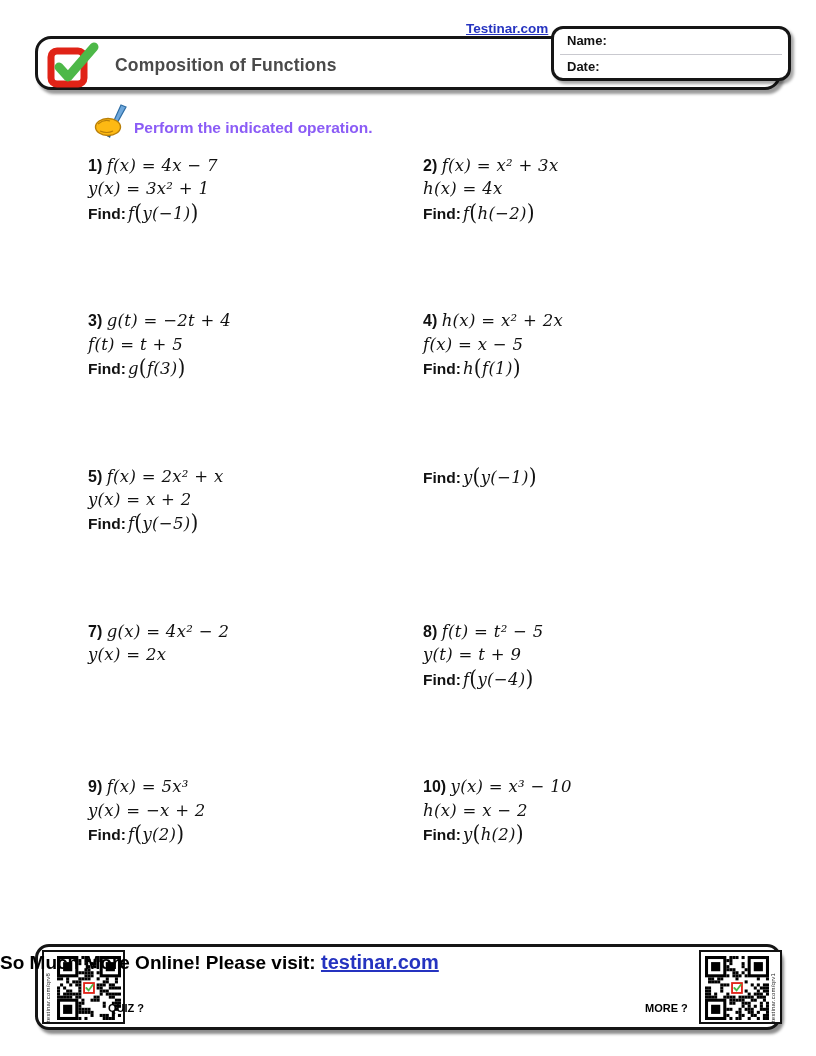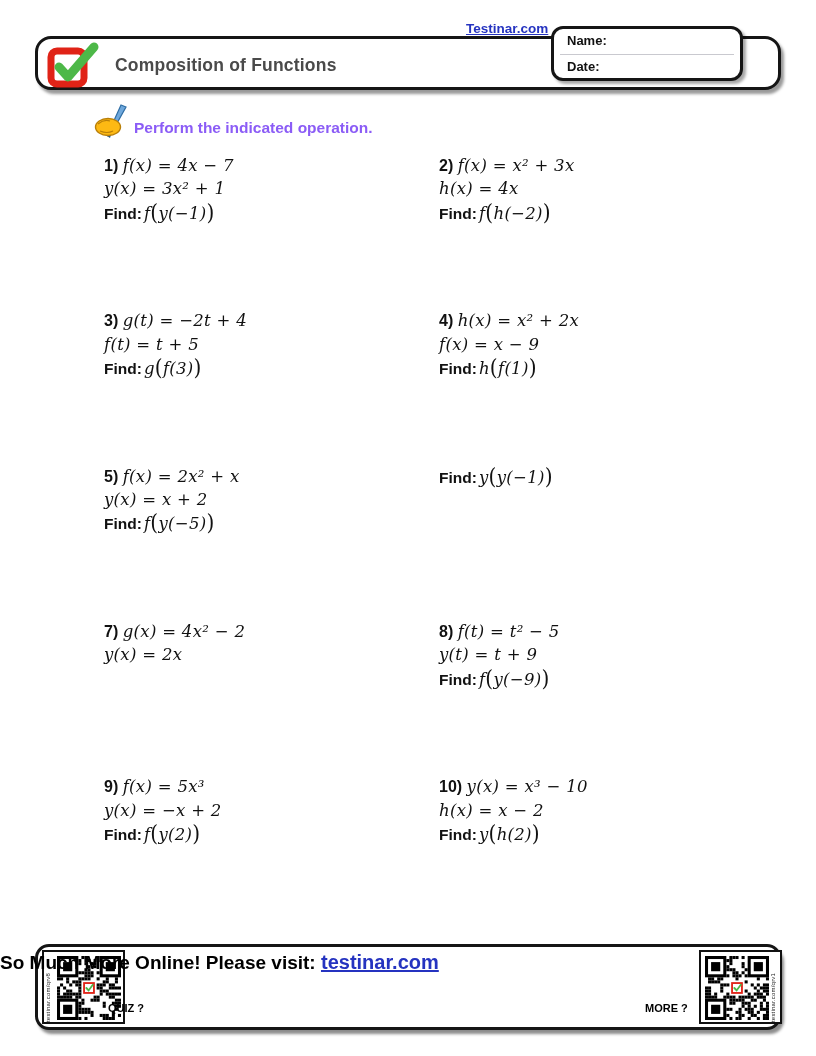--- a/index.html
+++ b/index.html
@@ -30,33 +30,33 @@
   }
   .logo{
     position:absolute;left:46px;top:40px;width:54px;height:50px;z-index:3;
   }
   .header-title{
     position:absolute;left:115px;top:55px;
     font-size:17.5px;font-weight:bold;color:var(--title-gray);
     letter-spacing:.2px;
   }
   .namedate-box{
-    position:absolute;left:551px;top:26px;width:192px;height:55px;
+    position:absolute;left:551px;top:26px;width:240px;height:55px;
     background:#fff;border:3px solid #151515;border-radius:12px;
     box-shadow:3px 3px 3px rgba(0,0,0,0.35);z-index:2;
   }
   .nd-row{padding:4px 0 0 13px;font-size:13px;font-weight:bold;height:25px;}
   .nd-divider{border:none;border-top:1.5px solid #c9c9cf;margin:0 6px;}
   
   .instruction{position:absolute;left:94px;top:104px;display:flex;align-items:flex-end;}
   .instr-icon{width:44px;height:36px;flex:0 0 auto;}
   .instr-text{font-size:15.5px;font-weight:bold;color:#8b5cf6;margin-left:-4px;margin-bottom:3px;}
   
   .problems{
-    position:absolute;left:104px;top:154px;width:670px;
+    position:absolute;left:88px;top:154px;width:670px;
     display:grid;grid-template-columns:335px 335px;grid-auto-rows:155.3px;
   }
   .pline{line-height:23.4px;white-space:nowrap;}
   .pnum{font-size:16px;font-weight:bold;font-family:"Liberation Sans",sans-serif;}
   .math{
     font-family:"DejaVu Serif", serif;font-style:italic;
     font-size:16.5px;letter-spacing:.3px;
   }
   .find-label{font-size:15.5px;font-weight:bold;}
   .find-expr{margin-left:2px;}
@@ -139,21 +139,21 @@
   </div>
 
   <div class="problem">
     <div class="pline"><span class="pnum">3)</span> <span class="math">g(t) = −2t + 4</span></div>
     <div class="pline line2"><span class="math">f(t) = t + 5</span></div>
     <div class="pline"><span class="find-label">Find:</span><span class="math find-expr"><span>g</span><span class="bigparen">(</span><span>f(3)</span><span class="bigparen">)</span></span></div>
   </div>
 
   <div class="problem">
     <div class="pline"><span class="pnum">4)</span> <span class="math">h(x) = x² + 2x</span></div>
-    <div class="pline line2"><span class="math">f(x) = x − 9</span></div>
+    <div class="pline line2"><span class="math">f(x) = x − 5</span></div>
     <div class="pline"><span class="find-label">Find:</span><span class="math find-expr"><span>h</span><span class="bigparen">(</span><span>f(1)</span><span class="bigparen">)</span></span></div>
   </div>
 
   <div class="problem">
     <div class="pline"><span class="pnum">5)</span> <span class="math">f(x) = 2x² + x</span></div>
     <div class="pline line2"><span class="math">y(x) = x + 2</span></div>
     <div class="pline"><span class="find-label">Find:</span><span class="math find-expr"><span>f</span><span class="bigparen">(</span><span>y(−5)</span><span class="bigparen">)</span></span></div>
   </div>
 
   <div class="problem">
@@ -162,21 +162,21 @@
   </div>
 
   <div class="problem">
     <div class="pline"><span class="pnum">7)</span> <span class="math">g(x) = 4x² − 2</span></div>
     <div class="pline line2"><span class="math">y(x) = 2x</span></div>
   </div>
 
   <div class="problem">
     <div class="pline"><span class="pnum">8)</span> <span class="math">f(t) = t² − 5</span></div>
     <div class="pline line2"><span class="math">y(t) = t + 9</span></div>
-    <div class="pline"><span class="find-label">Find:</span><span class="math find-expr"><span>f</span><span class="bigparen">(</span><span>y(−9)</span><span class="bigparen">)</span></span></div>
+    <div class="pline"><span class="find-label">Find:</span><span class="math find-expr"><span>f</span><span class="bigparen">(</span><span>y(−4)</span><span class="bigparen">)</span></span></div>
   </div>
 
   <div class="problem">
     <div class="pline"><span class="pnum">9)</span> <span class="math">f(x) = 5x³</span></div>
     <div class="pline line2"><span class="math">y(x) = −x + 2</span></div>
     <div class="pline"><span class="find-label">Find:</span><span class="math find-expr"><span>f</span><span class="bigparen">(</span><span>y(2)</span><span class="bigparen">)</span></span></div>
   </div>
 
   <div class="problem">
     <div class="pline"><span class="pnum">10)</span> <span class="math">y(x) = x³ − 10</span></div>

